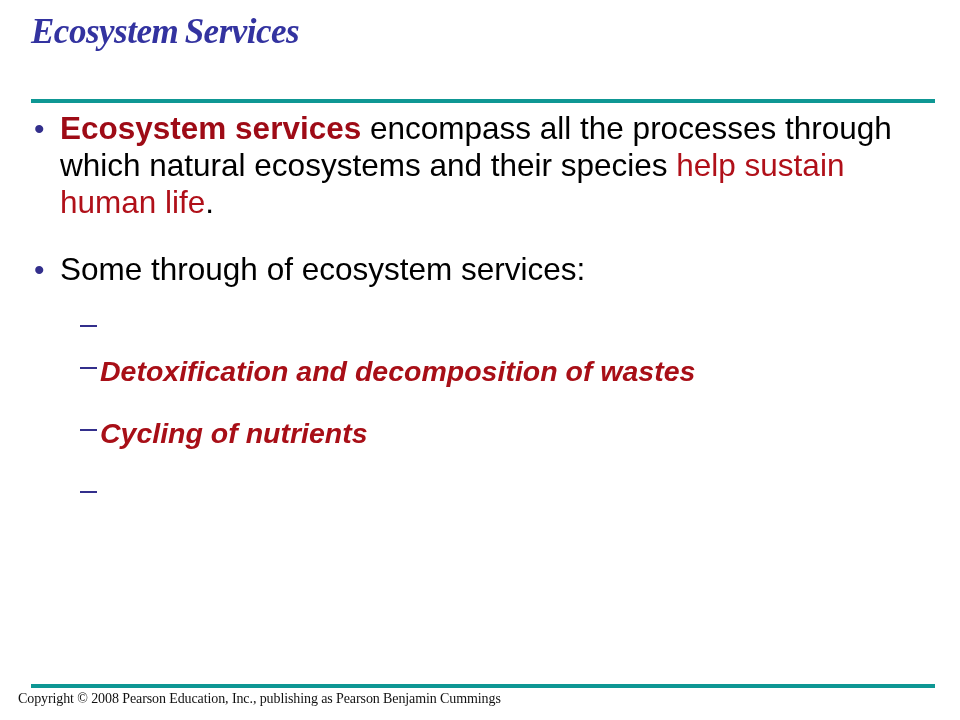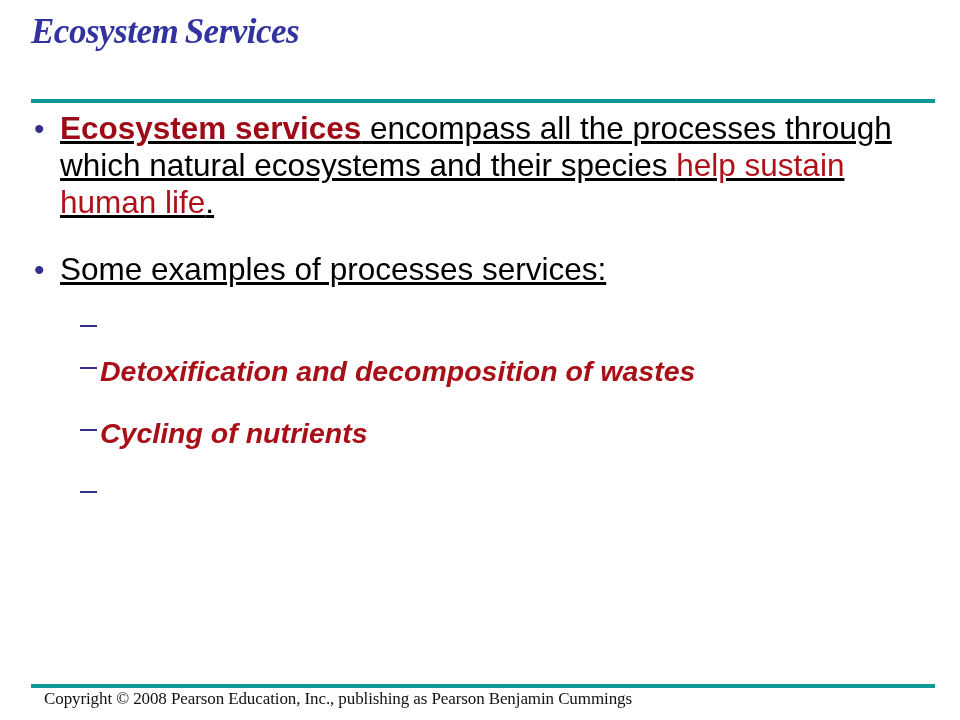--- a/index.html
+++ b/index.html
@@ -71,21 +71,20 @@
     padding-left: 6px;
     box-sizing: border-box;
   }
 
   .lvl1-text {
     flex: 1 1 auto;
     font-size: 31.5px;
     line-height: 37px;
     color: #000000;
     font-weight: normal;
-    text-decoration: underline;
   }
   .lvl1-text .hl-bold-red {
     color: #9E0B16;
     font-weight: bold;
   }
   .lvl1-text .hl-red {
     color: #B01019;
   }
 
   
@@ -119,24 +118,24 @@
   }
   .lvl2-text .tail-period {
     color: #000000;
     font-style: normal;
     font-weight: normal;
   }
 
   
   .footer {
     position: absolute;
-    left: 44px;
+    left: 18px;
     top: 690px;
     font-family: "Liberation Serif", serif;
-    font-size: 17px;
+    font-size: 14px;
     line-height: 18px;
     color: #111111;
     letter-spacing: -0.1px;
     white-space: nowrap;
   }
 </style>
 </head>
 <body>
 
 <div class="slide">
@@ -147,21 +146,21 @@
 
   <div class="body-area">
 
     <div class="bullet-row lvl1">
       <span class="marker-dot">•</span>
       <div class="lvl1-text"><span class="hl-bold-red">Ecosystem services</span><span> encompass all the processes through which natural ecosystems and their species </span><span class="hl-red">help sustain human life</span><span>.</span></div>
     </div>
 
     <div class="bullet-row lvl1" style="margin-top:30px;">
       <span class="marker-dot">•</span>
-      <div class="lvl1-text">Some examples of processes services:</div>
+      <div class="lvl1-text">Some through of ecosystem services:</div>
     </div>
 
     <div class="sub-list">
 
       <div class="bullet-row lvl2">
         <span class="marker-dash">
             <span class="dash-glyph"></span>
           </span>
       </div>
 

